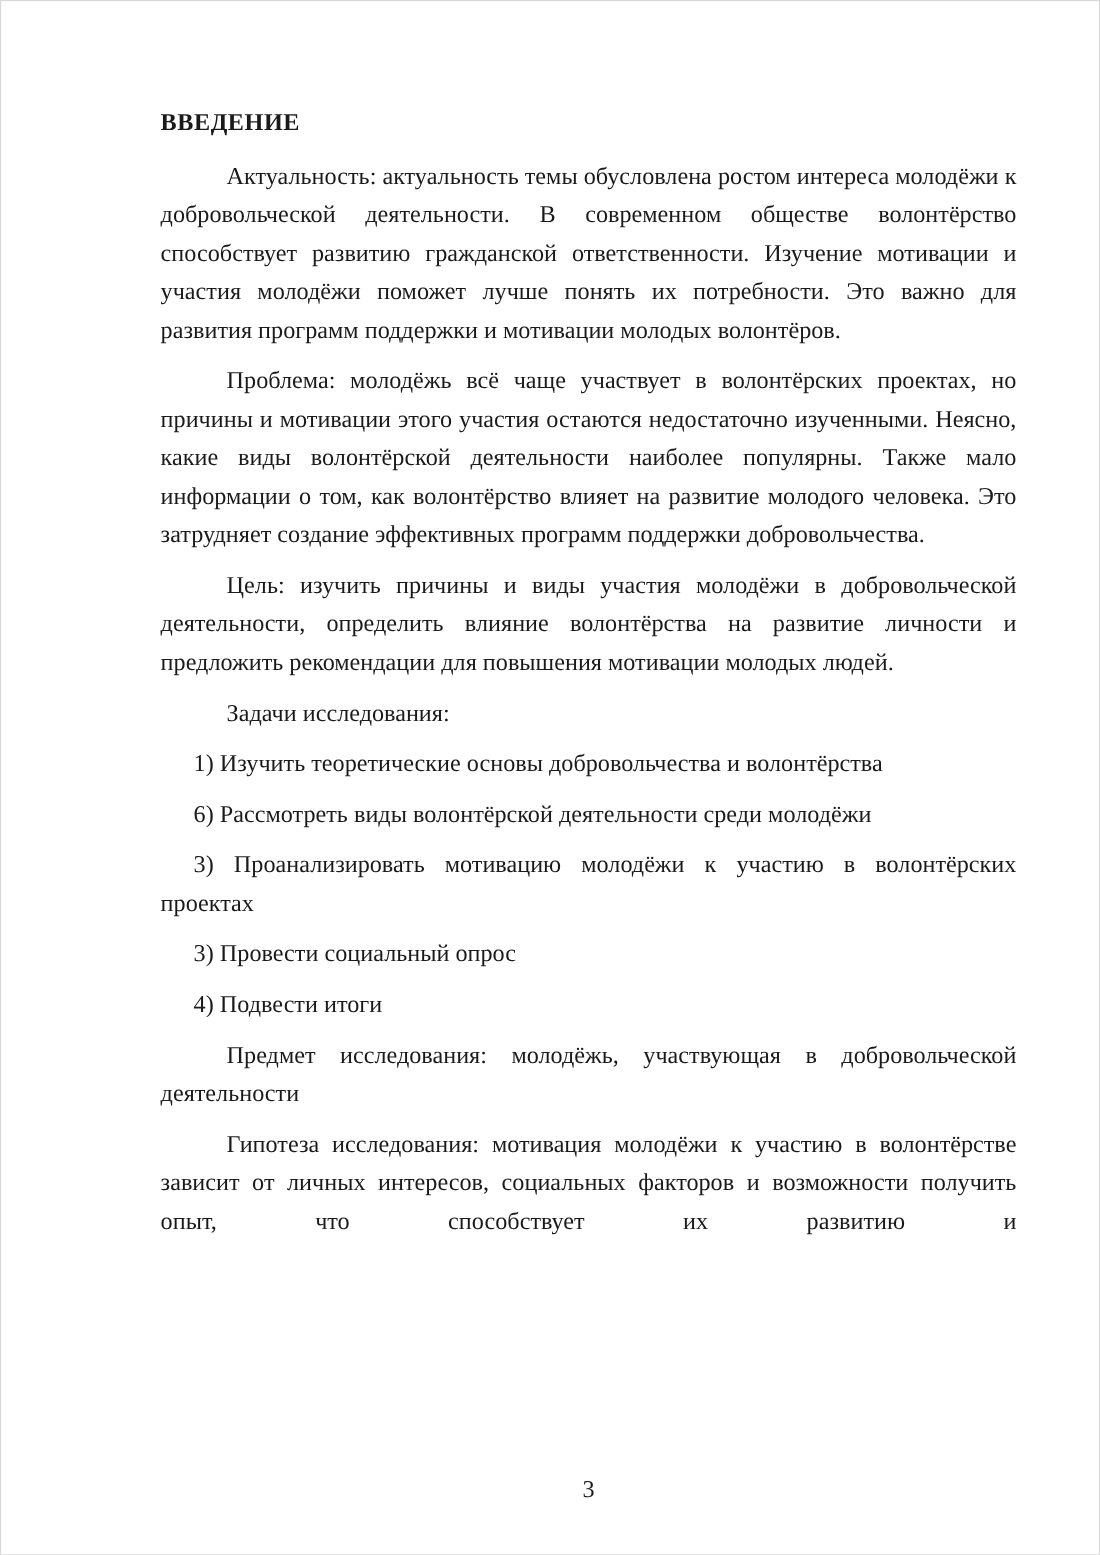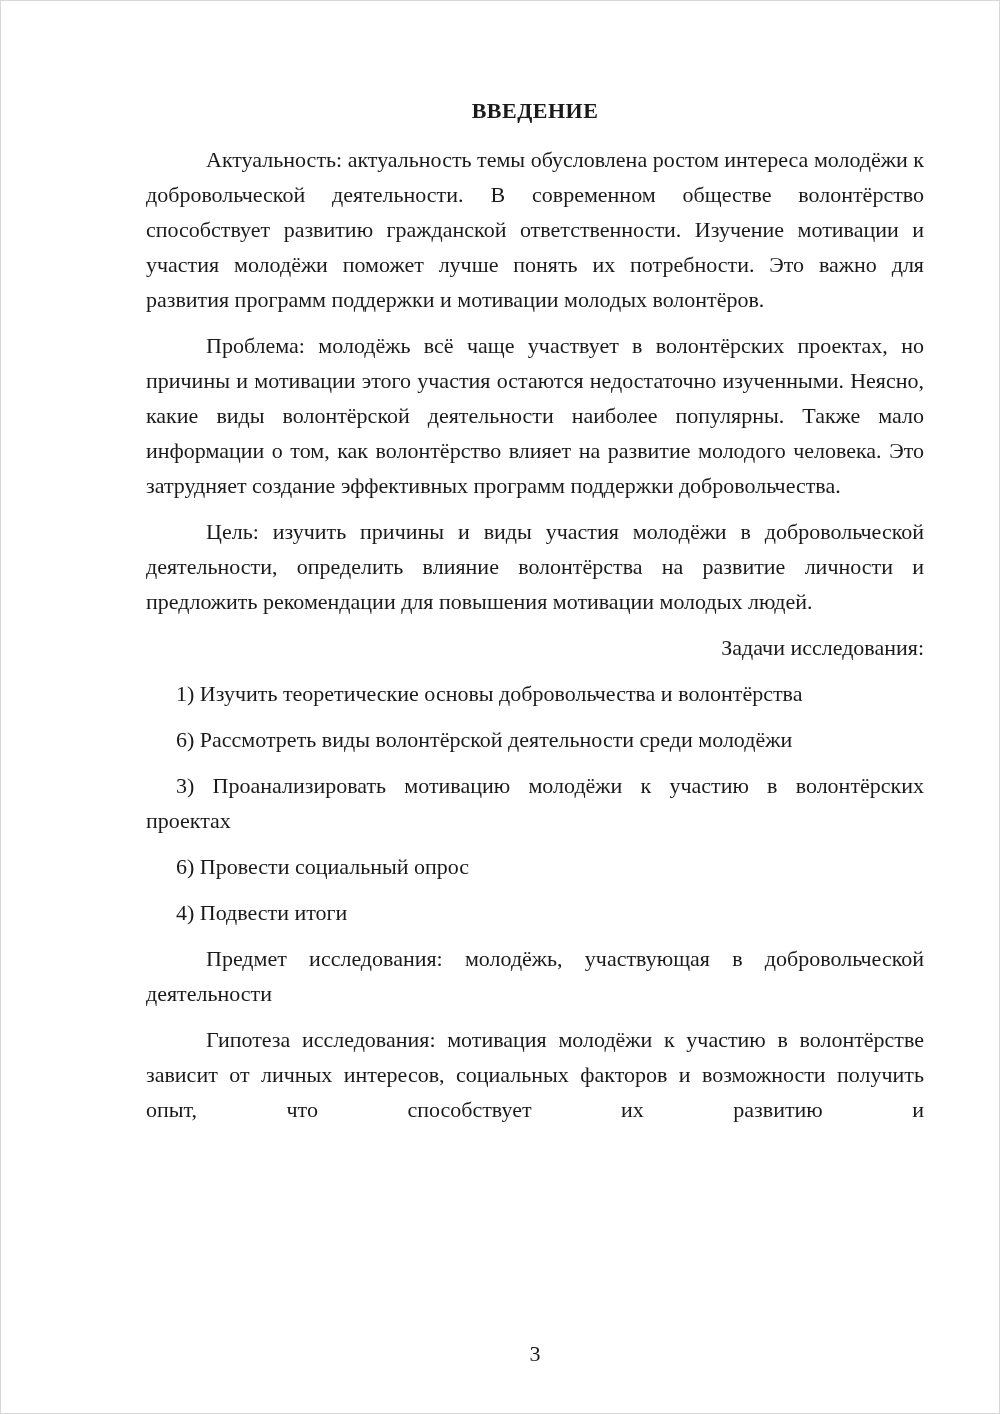--- a/index.html
+++ b/index.html
@@ -19,31 +19,30 @@
     font-size: 22px;
     line-height: 35px;
     color: #1a1a1a;
     overflow: hidden;
     hyphens: none;
   }
   .doc-title {
     margin: 0 0 14px 0;
     font-size: 22px;
     font-weight: bold;
-    text-align: center;
     letter-spacing: 0.5px;
   }
   p.para {
     margin: 0 0 11px 0;
     text-align: justify;
     text-indent: 60px;
   }
   p.para-plain {
     margin: 0 0 11px 0;
-    text-align: right;
+    text-align: left;
     text-indent: 60px;
   }
   p.task {
     margin: 1px 0 11px 0;
     text-align: justify;
     text-indent: 30px;
   }
   p.para-cutoff {
     margin: 0;
     text-align: justify;
@@ -73,21 +72,21 @@
   <p class="para">Цель: изучить причины и виды участия молодёжи в добровольческой деятельности, определить влияние волонтёрства на развитие личности и предложить рекомендации для повышения мотивации молодых людей.</p>
 
   <p class="para-plain">Задачи исследования:</p>
 
   <p class="task">1) Изучить теоретические основы добровольчества и волонтёрства</p>
 
   <p class="task">6) Рассмотреть виды волонтёрской деятельности среди молодёжи</p>
 
   <p class="task">3) Проанализировать мотивацию молодёжи к участию в волонтёрских проектах</p>
 
-  <p class="task">6) Провести социальный опрос</p>
+  <p class="task">3) Провести социальный опрос</p>
 
   <p class="task">4) Подвести итоги</p>
 
 
   <p class="para">Предмет исследования: молодёжь, участвующая в добровольческой деятельности</p>
 
   <p class="para-cutoff">Гипотеза исследования: мотивация молодёжи к участию в волонтёрстве зависит от личных интересов, социальных факторов и возможности получить опыт, что способствует их развитию и</p>
 
   <div class="page-number">3</div>
 

